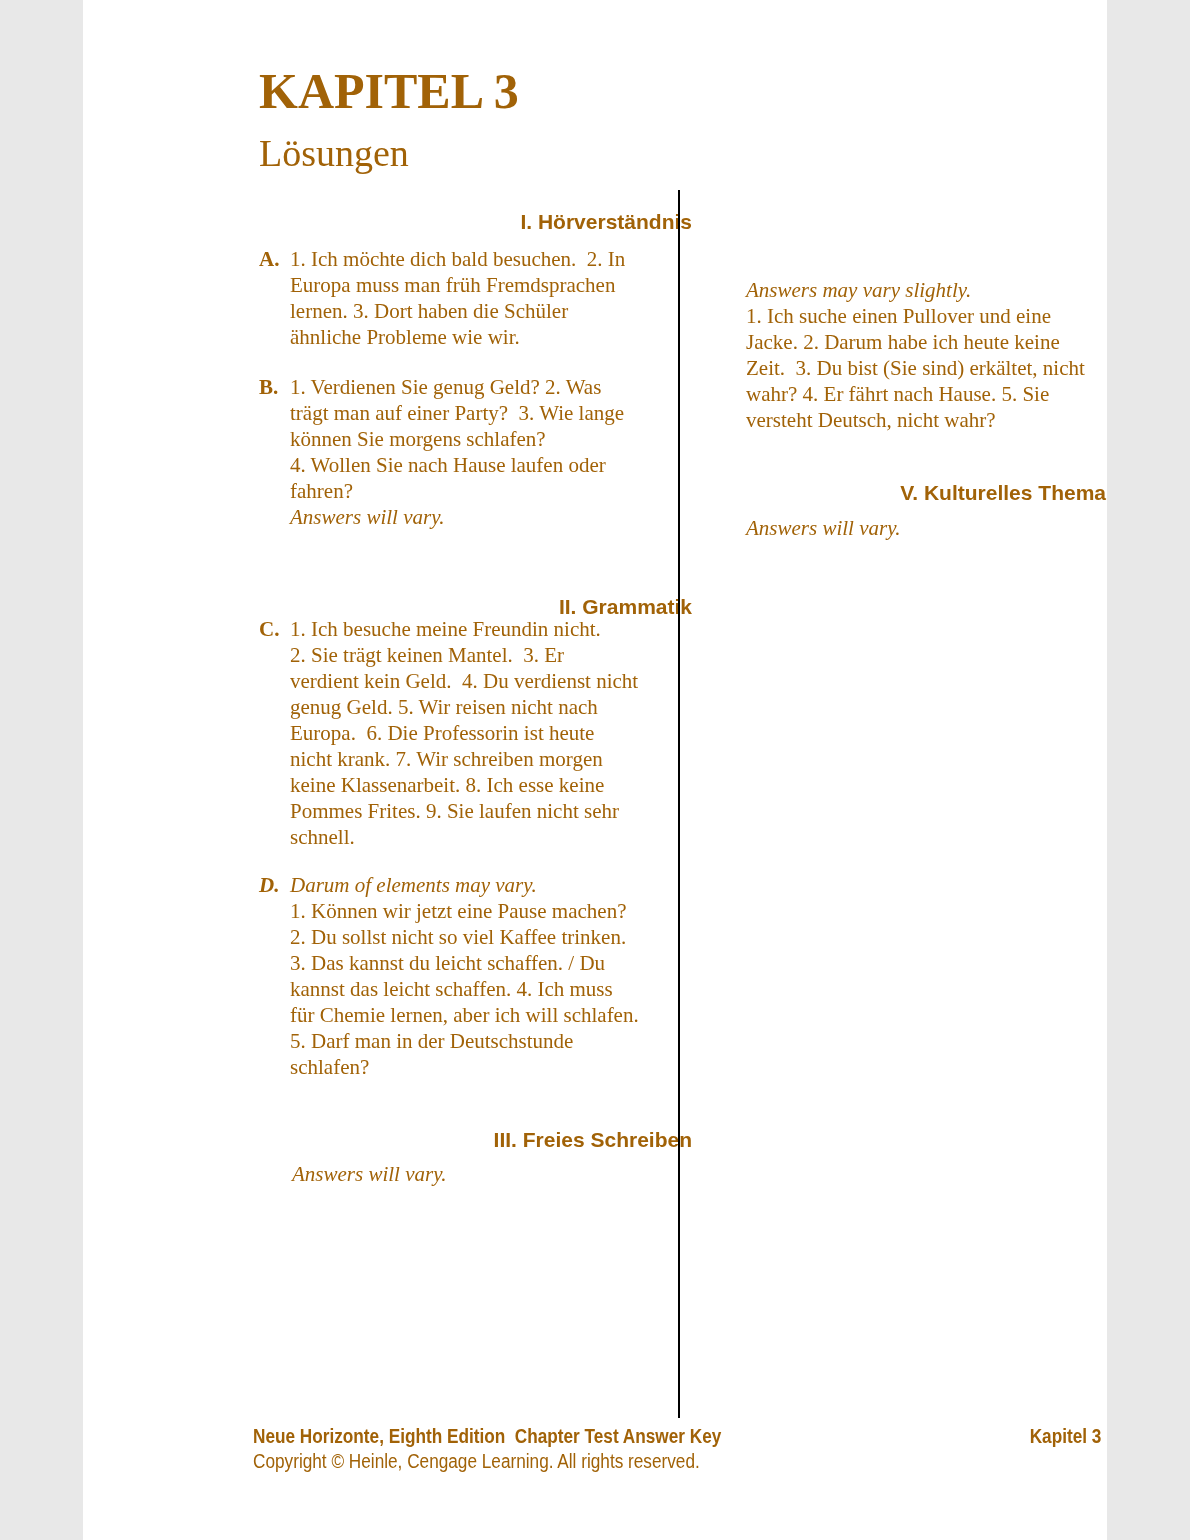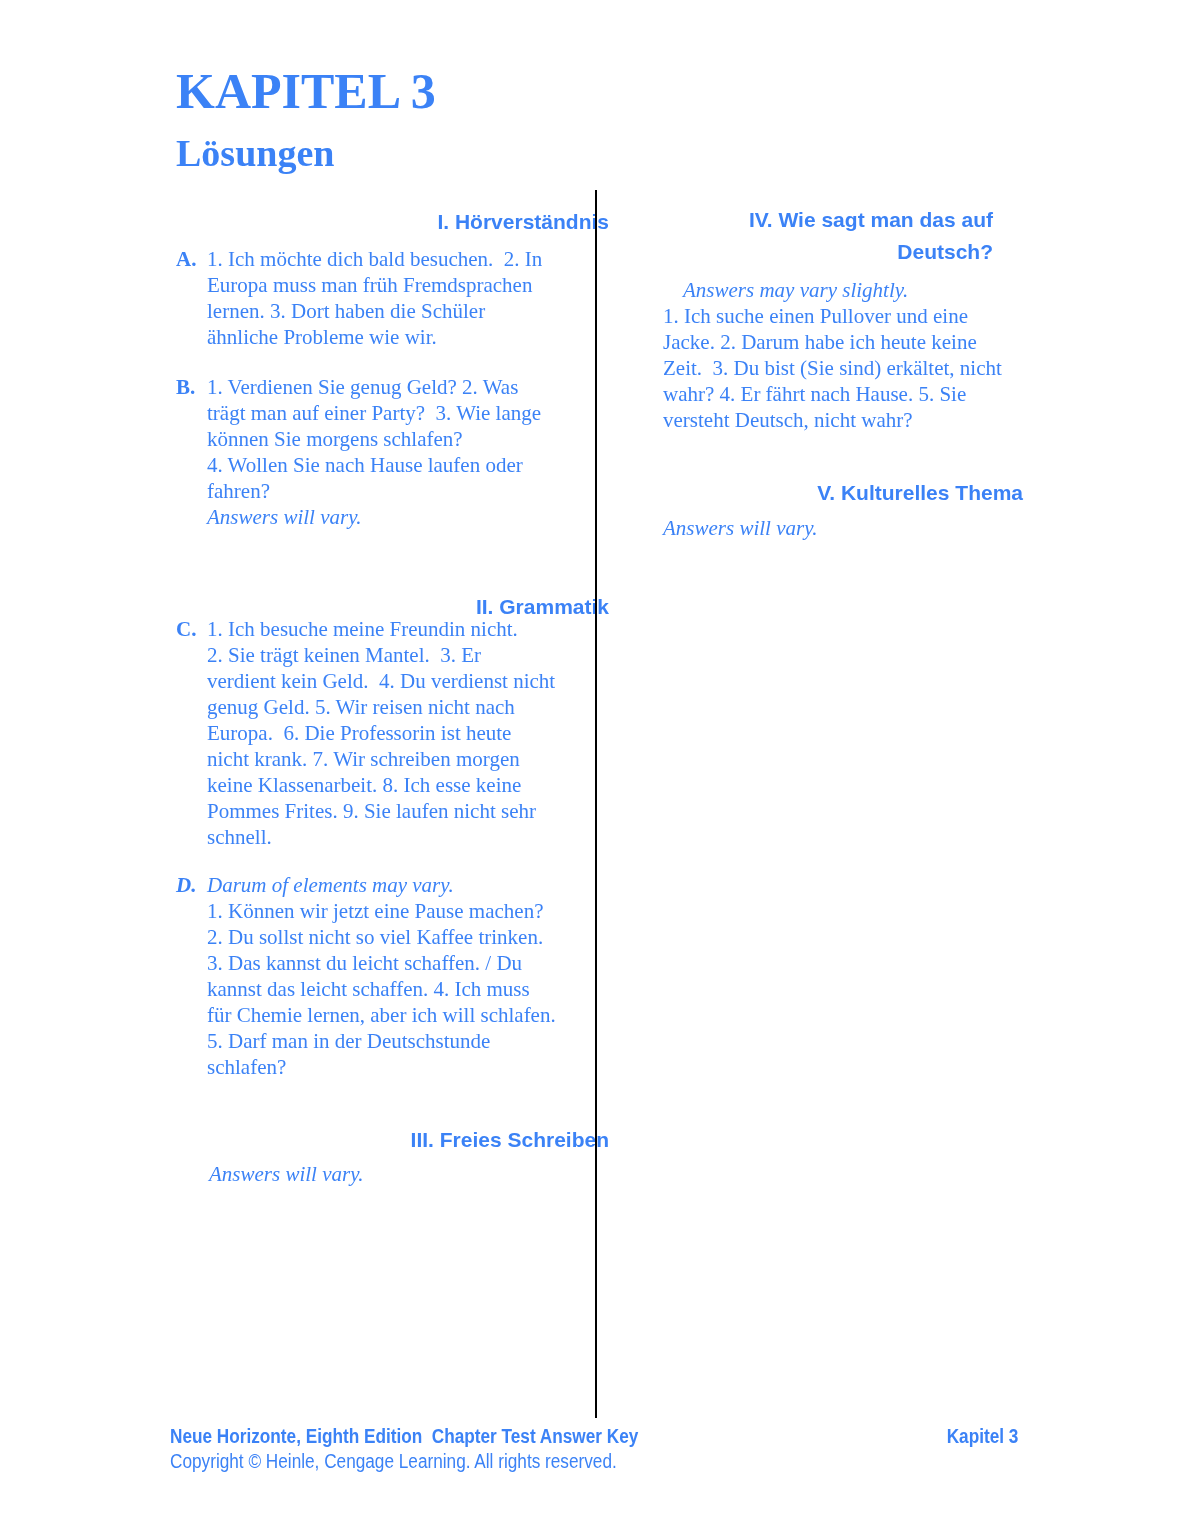--- a/index.html
+++ b/index.html
@@ -1,34 +1,34 @@
 <!DOCTYPE html>
 <html><head>
 <meta charset="utf-8">
 <style>
   html,body { margin:0; padding:0; background:#e8e8e8; }
   .page {
     position:relative;
-    width:1190px; height:1540px;
+    width:1024px; height:1540px;
     background:#ffffff;
-    color:#3b82f6;
+    color:#a16207;
     font-family:"Liberation Serif", serif;
     overflow:hidden;
     margin:0 auto;
   }
   .doc-title {
     position:absolute; left:176px; top:64px;
     font-family:"Liberation Serif", serif;
     font-weight:bold; font-size:50px; line-height:1.1;
     white-space:pre;
   }
   .doc-subtitle {
     position:absolute; left:176px; top:133px;
     font-family:"Liberation Serif", serif;
-    font-weight:bold; font-size:38px; line-height:1.1;
+    font-weight:normal; font-size:38px; line-height:1.1;
     white-space:pre;
   }
   .sec-head {
     position:absolute;
     font-family:"Liberation Sans", sans-serif;
     font-weight:bold; font-size:21px; line-height:32px;
     white-space:pre-wrap;
     text-align:right;
   }
   .hang { padding-left:33px; text-indent:-33px; }
@@ -141,24 +141,22 @@
 schlafen?</div>
     </div>
   </div>
 
   <div class="sec-head hang" style="left:176px; top:1124px; width:400px;">III. Freies Schreiben</div>
 
   <div class="freestanding-note" style="left:209px; top:1161px;">Answers will vary.</div>
 
   <div class="column-divider"></div>
 
-  <div class="sec-head hang" style="left:630px; top:204px; width:330px;">IV. Wie sagt man das auf
-Deutsch?</div>
 
-  <div class="freestanding-note" style="left:663px; top:277px;margin-left:20px;">Answers may vary slightly.</div>
+  <div class="freestanding-note" style="left:663px; top:277px;">Answers may vary slightly.</div>
 
   <div class="body-text" style="position:absolute; left:663px; top:303px; width:400px; font-size:21px; line-height:26px;">1. Ich suche einen Pullover und eine
 Jacke. 2. Darum habe ich heute keine
 Zeit.  3. Du bist (Sie sind) erkältet, nicht
 wahr? 4. Er fährt nach Hause. 5. Sie
 versteht Deutsch, nicht wahr?</div>
 
   <div class="sec-head hang" style="left:630px; top:477px; width:360px;">V. Kulturelles Thema</div>
 
   <div class="freestanding-note" style="left:663px; top:515px;">Answers will vary.</div>

